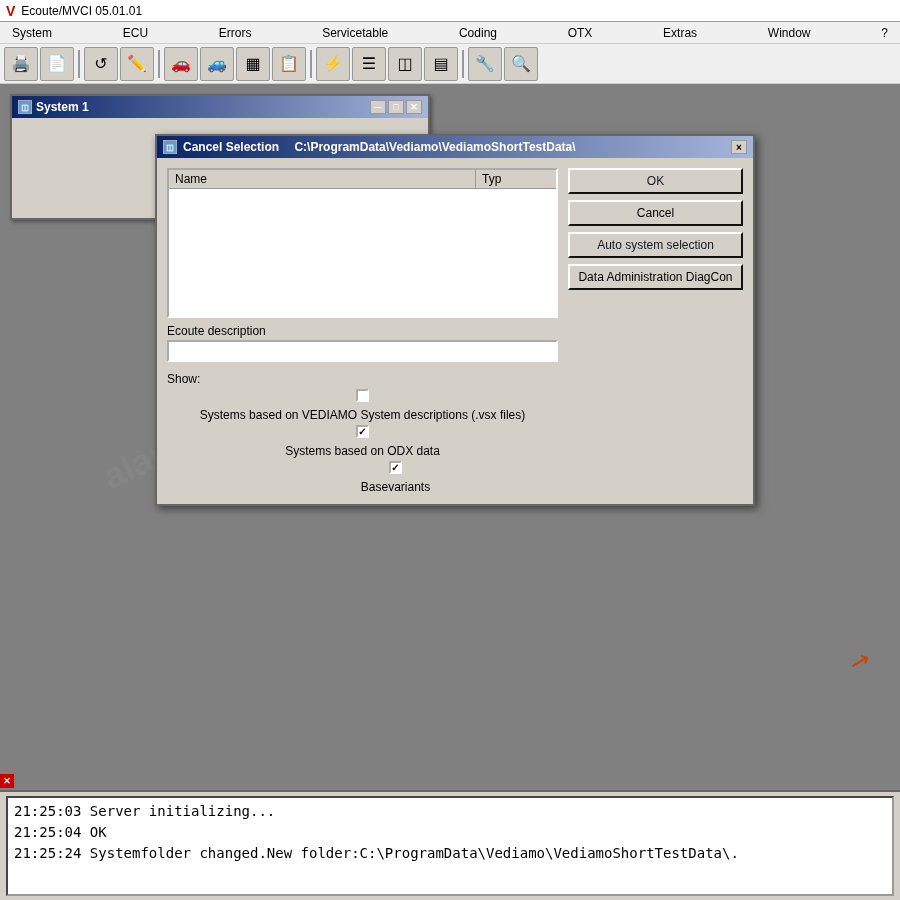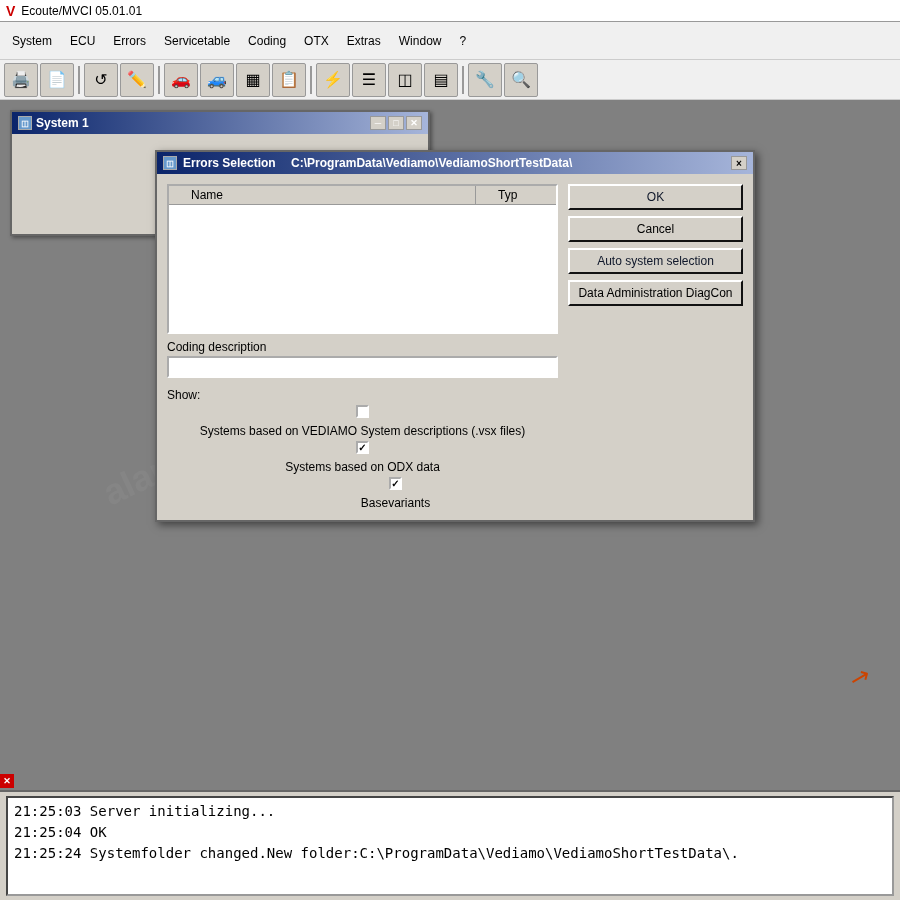--- a/index.html
+++ b/index.html
@@ -29,26 +29,27 @@
       margin-right: 6px;
     }
     .title-bar .app-title {
       font-size: 12px;
       color: #000000;
     }
 
     
     .menu-bar {
       background: #f0f0f0;
-      height: 38px;
+      height: 22px;
       display: flex;
       align-items: center;
       padding: 0 4px;
       border-bottom: 1px solid #ccc;
       gap: 2px;
+      justify-content: space-between;
     }
     .menu-item {
       padding: 2px 8px;
       cursor: pointer;
       font-size: 12px;
       color: #000;
     }
 
     
     .toolbar {
@@ -215,21 +216,21 @@
       background: #fff;
       height: 150px;
       overflow-y: auto;
     }
     .file-list-header {
       display: flex;
       background: #d4d0c8;
       border-bottom: 1px solid #999;
     }
     .file-list-col {
-      padding: 2px 22px;
+      padding: 2px 6px;
       font-size: 12px;
       border-right: 1px solid #999;
       background: #d4d0c8;
     }
     .file-list-col:first-child { flex: 1; }
     .file-list-col:last-child { width: 80px; border-right: none; }
 
     .file-list-body {
       height: 128px;
       overflow-y: auto;
@@ -416,41 +417,41 @@
         <div class="win-ctrl">✕</div>
       </div>
     </div>
     <div class="inner-window-body"></div>
   </div>
 
   <div class="dialog">
     <div class="dialog-title">
       <div class="dialog-title-left">
         <div class="win-icon">◫</div>
-        <span>Errors Selection</span>
+        <span>Cancel Selection</span>
         &nbsp;
         <span>C:\ProgramData\Vediamo\VediamoShortTestData\</span>
       </div>
       <div class="dialog-close-btn">×</div>
     </div>
 
     <div class="dialog-body">
 
       <div class="dialog-left">
 
         <div class="file-list">
           <div class="file-list-header">
             <div class="file-list-col">Name</div>
             <div class="file-list-col">Typ</div>
           </div>
           <div class="file-list-body"></div>
         </div>
 
         <div>
-          <div class="desc-label">Coding description</div>
+          <div class="desc-label">Ecoute description</div>
           <input class="desc-input" type="text" value="" style="">
         </div>
 
         <div>
           <div class="show-label">Show:</div>
 
           <div class="checkbox-row">
             <div class="cb"></div>
             <span>Systems based on VEDIAMO System descriptions (.vsx files)</span>
           </div>

